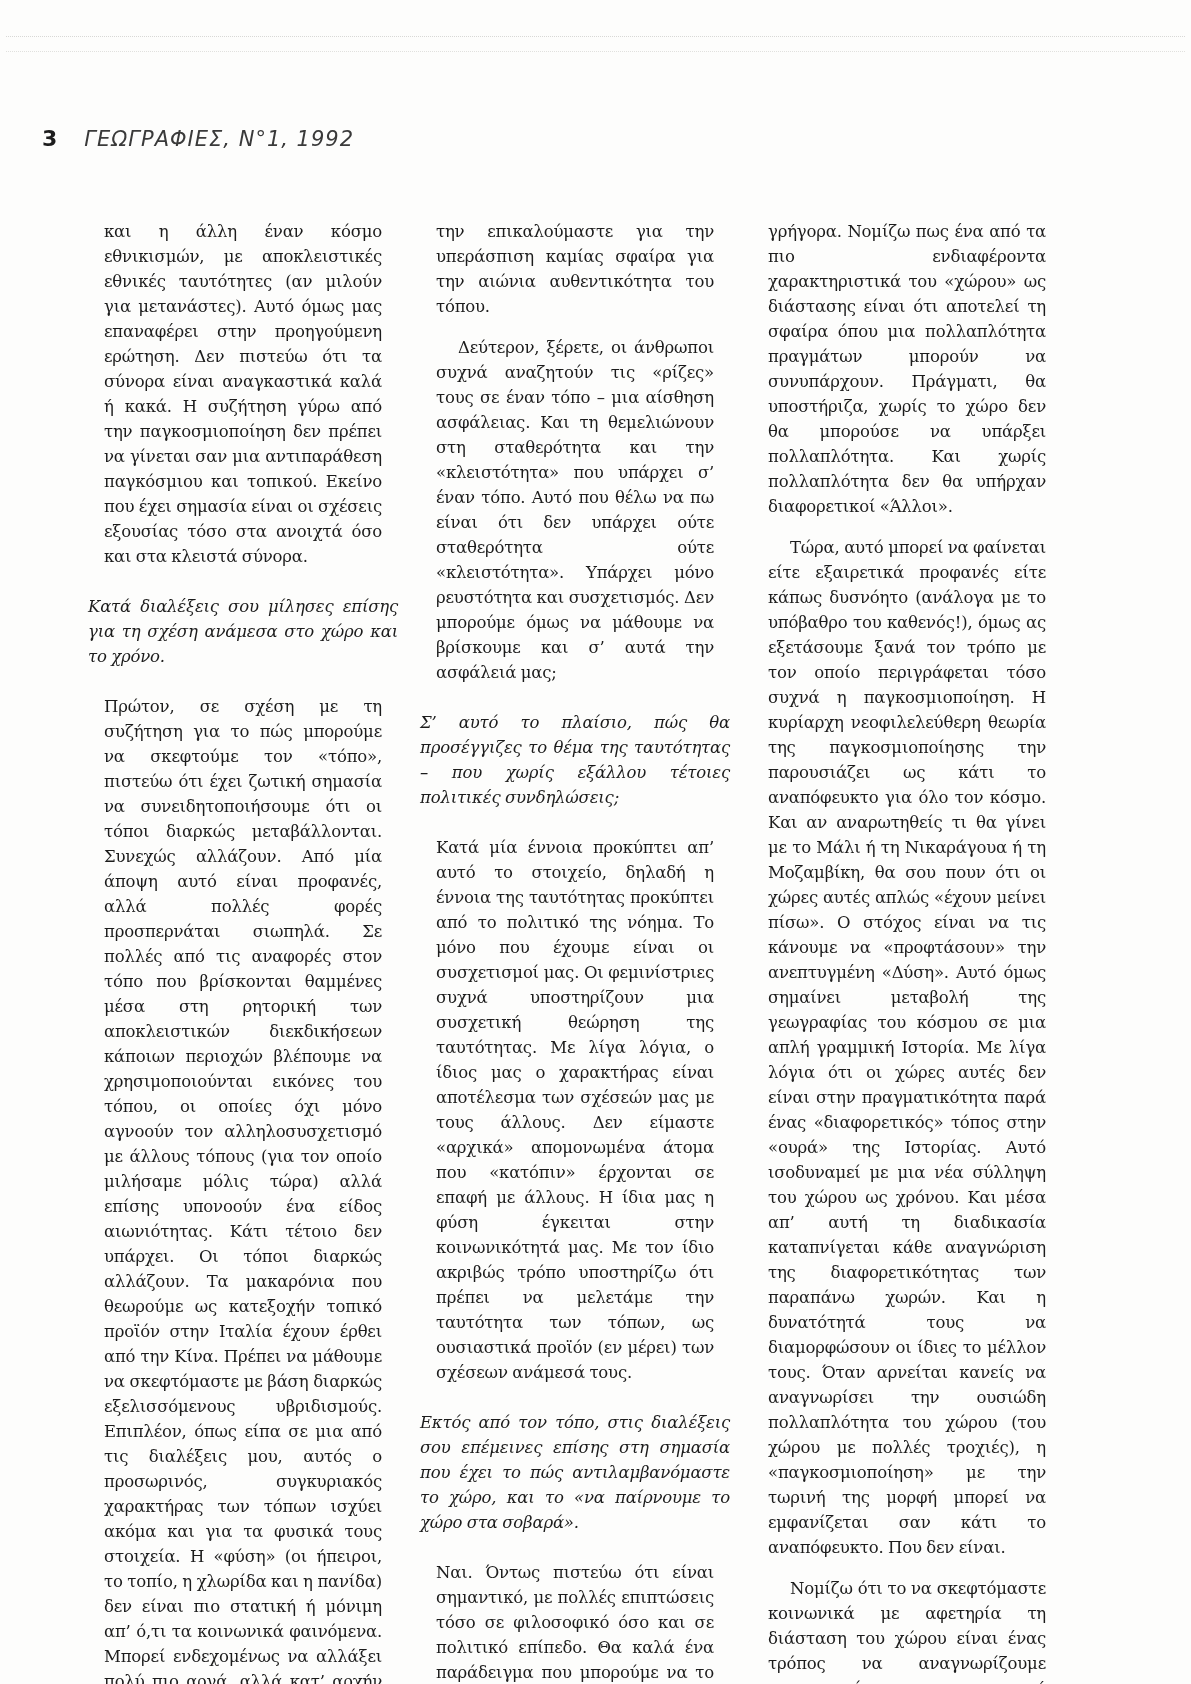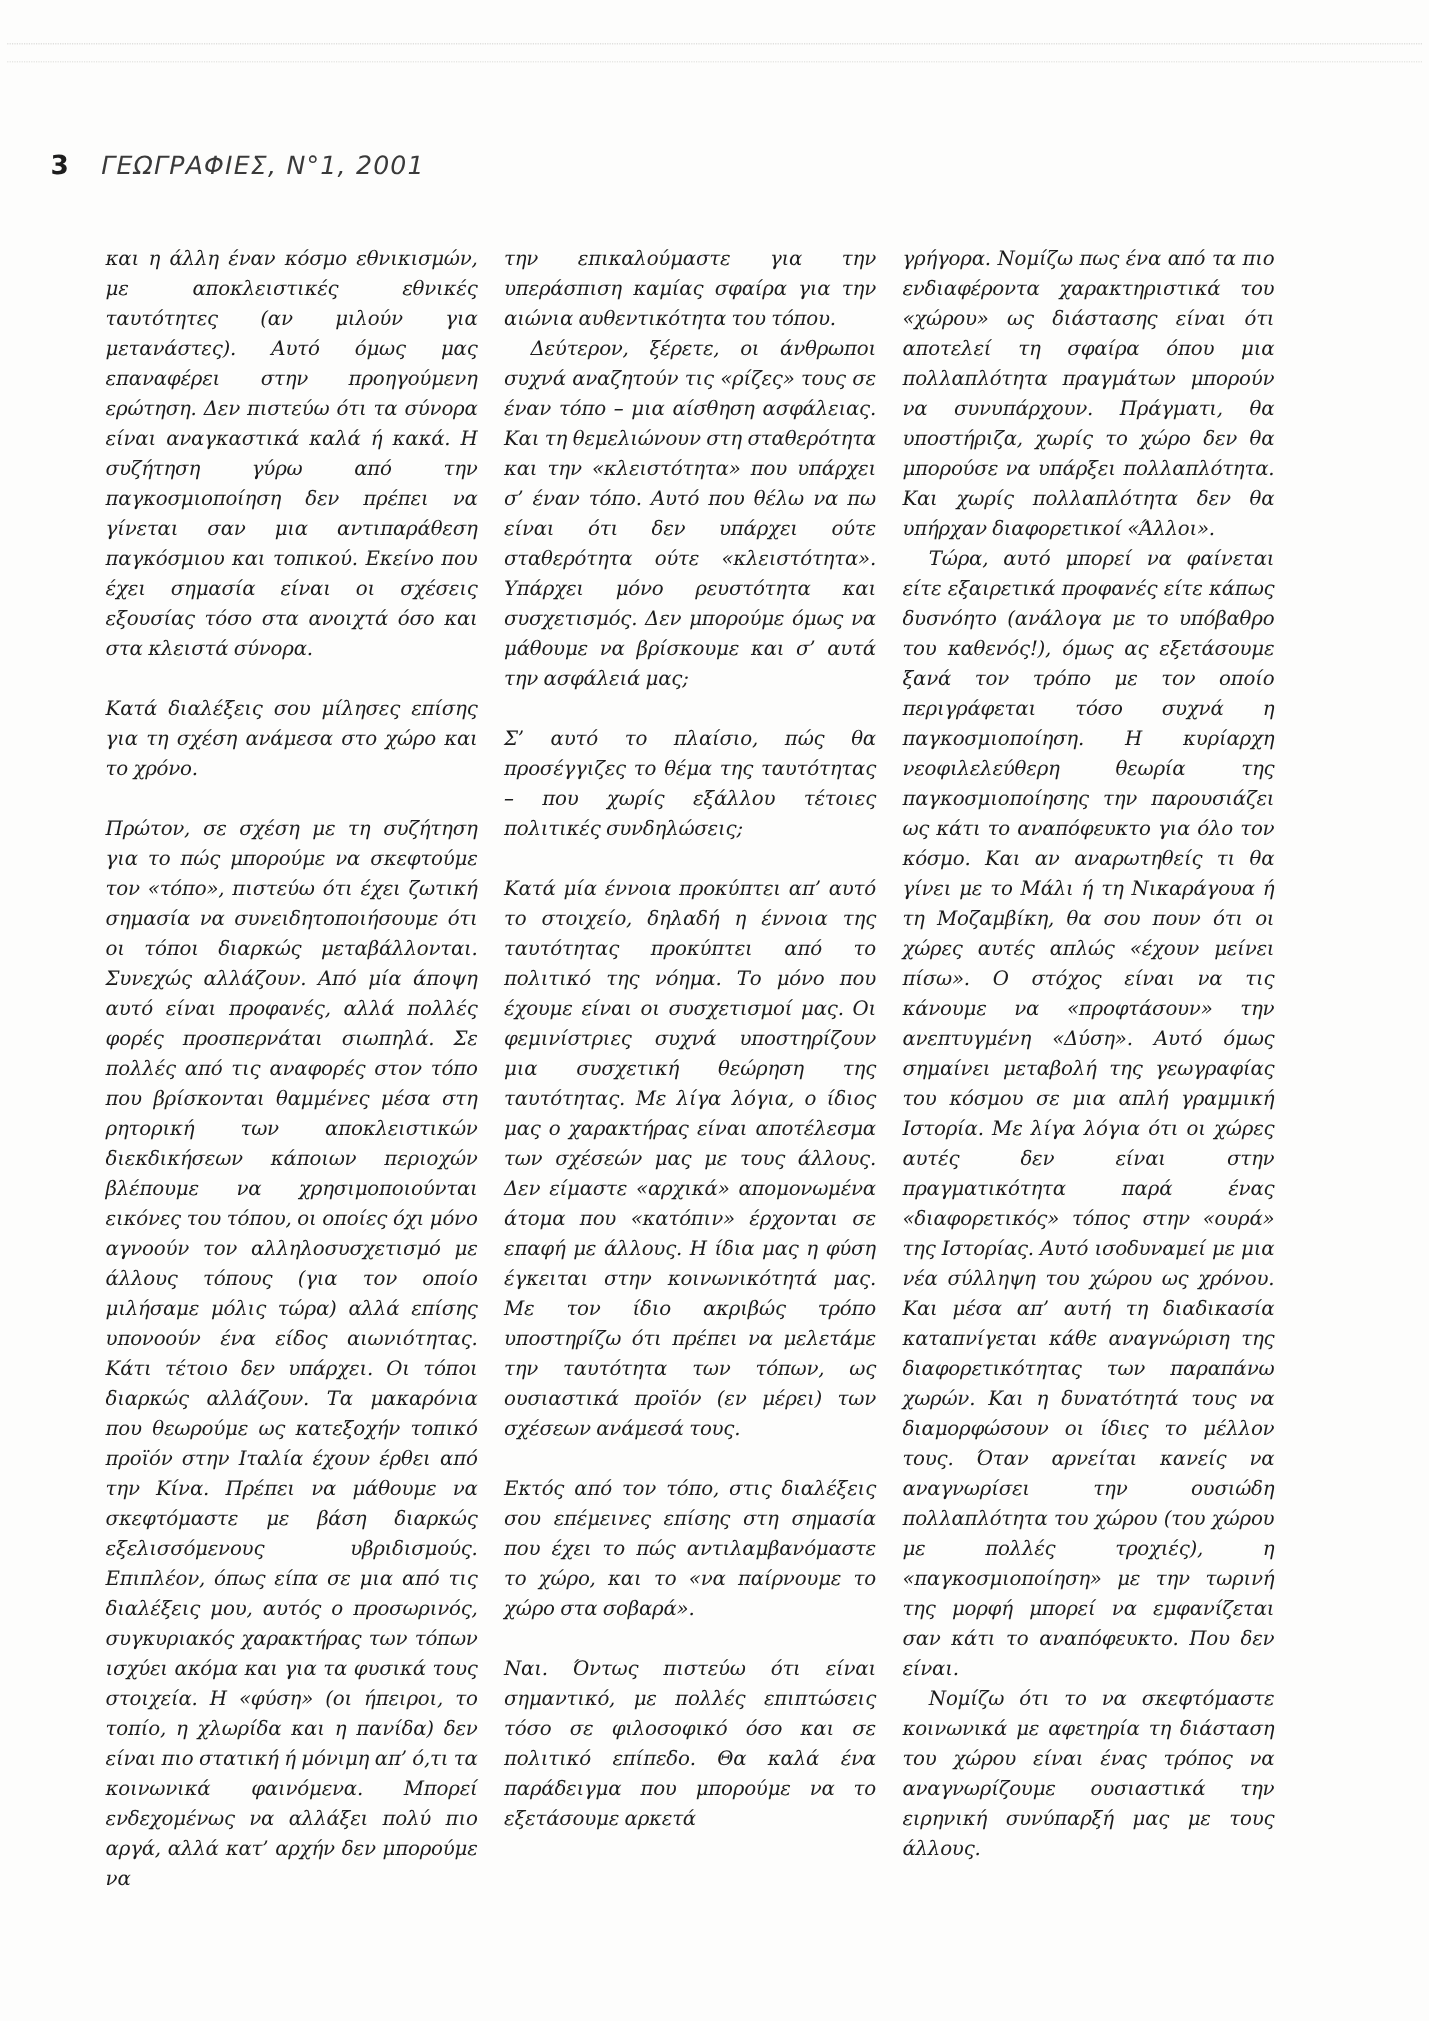--- a/index.html
+++ b/index.html
@@ -30,41 +30,40 @@
   .journal{
     font-size:21px;font-style:italic;font-weight:400;
     color:#3a3a3a;letter-spacing:1px;
   }
   .columns{
     position:absolute;left:88px;top:203px;
     display:flex;gap:22px;
   }
   .col{width:310px;}
   .col p{
-    margin:0;
+    margin:16px;
     font-size:16.5px;line-height:25px;
     text-align:justify;
     letter-spacing:-0.2px;
     word-spacing:-0.5px;
     color:#1c1c1c;
-    font-style:italic;
   }
   .col p.ind{text-indent:22px;}
   .col p.quest{font-style:italic;margin:25px 0;}
 </style>
 </head>
 <body>
 
 <div class="page">
 
   <div class="scan-noise"></div>
 
   <div class="header">
     <span class="page-num">3</span>
-    <span class="journal">ΓΕΩΓΡΑΦΙΕΣ, N°1, 2001</span>
+    <span class="journal">ΓΕΩΓΡΑΦΙΕΣ, N°1, 1992</span>
   </div>
 
   <div class="columns">
 
     <div class="col">
       <p>και η άλλη έναν κόσμο εθνικισμών, με αποκλειστικές εθνικές ταυτότητες (αν μιλούν για μετανάστες). Αυτό όμως μας επαναφέρει στην προηγούμενη ερώτηση. Δεν πιστεύω ότι τα σύνορα είναι αναγκαστικά καλά ή κακά. Η συζήτηση γύρω από την παγκοσμιοποίηση δεν πρέπει να γίνεται σαν μια αντιπαράθεση παγκόσμιου και τοπικού. Εκείνο που έχει σημασία είναι οι σχέσεις εξουσίας τόσο στα ανοιχτά όσο και στα κλειστά σύνορα.</p>
       <p class="quest">Κατά διαλέξεις σου μίλησες επίσης για τη σχέση ανάμεσα στο χώρο και το χρόνο.</p>
       <p>Πρώτον, σε σχέση με τη συζήτηση για το πώς μπορούμε να σκεφτούμε τον «τόπο», πιστεύω ότι έχει ζωτική σημασία να συνειδητοποιήσουμε ότι οι τόποι διαρκώς μεταβάλλονται. Συνεχώς αλλάζουν. Από μία άποψη αυτό είναι προφανές, αλλά πολλές φορές προσπερνάται σιωπηλά. Σε πολλές από τις αναφορές στον τόπο που βρίσκονται θαμμένες μέσα στη ρητορική των αποκλειστικών διεκδικήσεων κάποιων περιοχών βλέπουμε να χρησιμοποιούνται εικόνες του τόπου, οι οποίες όχι μόνο αγνοούν τον αλληλοσυσχετισμό με άλλους τόπους (για τον οποίο μιλήσαμε μόλις τώρα) αλλά επίσης υπονοούν ένα είδος αιωνιότητας. Κάτι τέτοιο δεν υπάρχει. Οι τόποι διαρκώς αλλάζουν. Τα μακαρόνια που θεωρούμε ως κατεξοχήν τοπικό προϊόν στην Ιταλία έχουν έρθει από την Κίνα. Πρέπει να μάθουμε να σκεφτόμαστε με βάση διαρκώς εξελισσόμενους υβριδισμούς. Επιπλέον, όπως είπα σε μια από τις διαλέξεις μου, αυτός ο προσωρινός, συγκυριακός χαρακτήρας των τόπων ισχύει ακόμα και για τα φυσικά τους στοιχεία. Η «φύση» (οι ήπειροι, το τοπίο, η χλωρίδα και η πανίδα) δεν είναι πιο στατική ή μόνιμη απ’ ό,τι τα κοινωνικά φαινόμενα. Μπορεί ενδεχομένως να αλλάξει πολύ πιο αργά, αλλά κατ’ αρχήν δεν μπορούμε να</p>
     </div>
 

